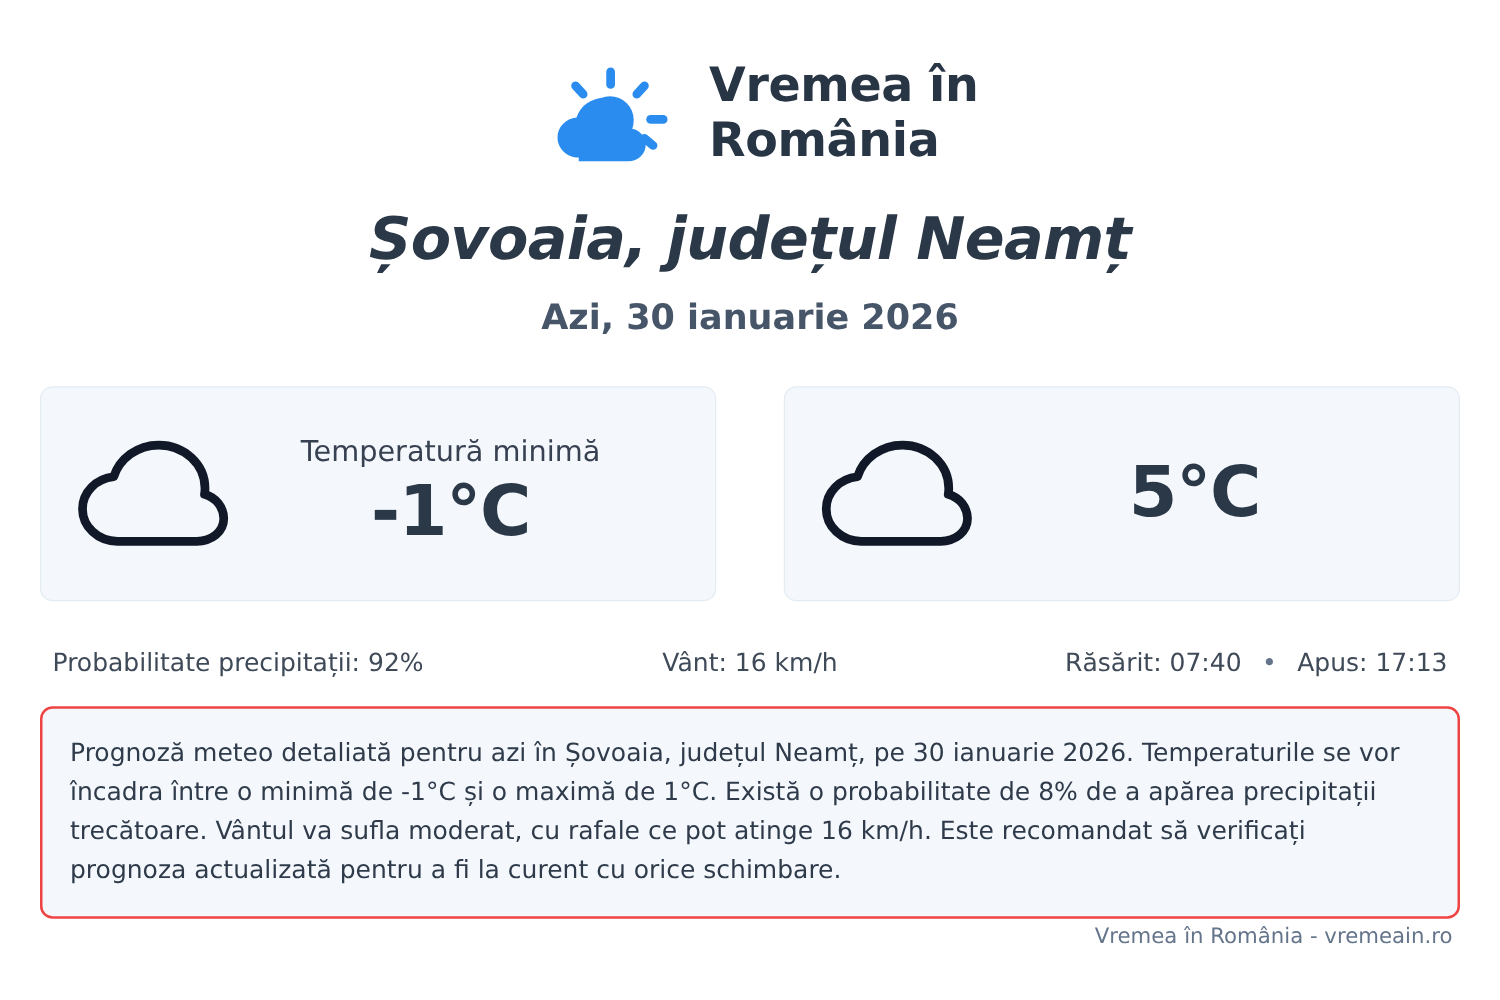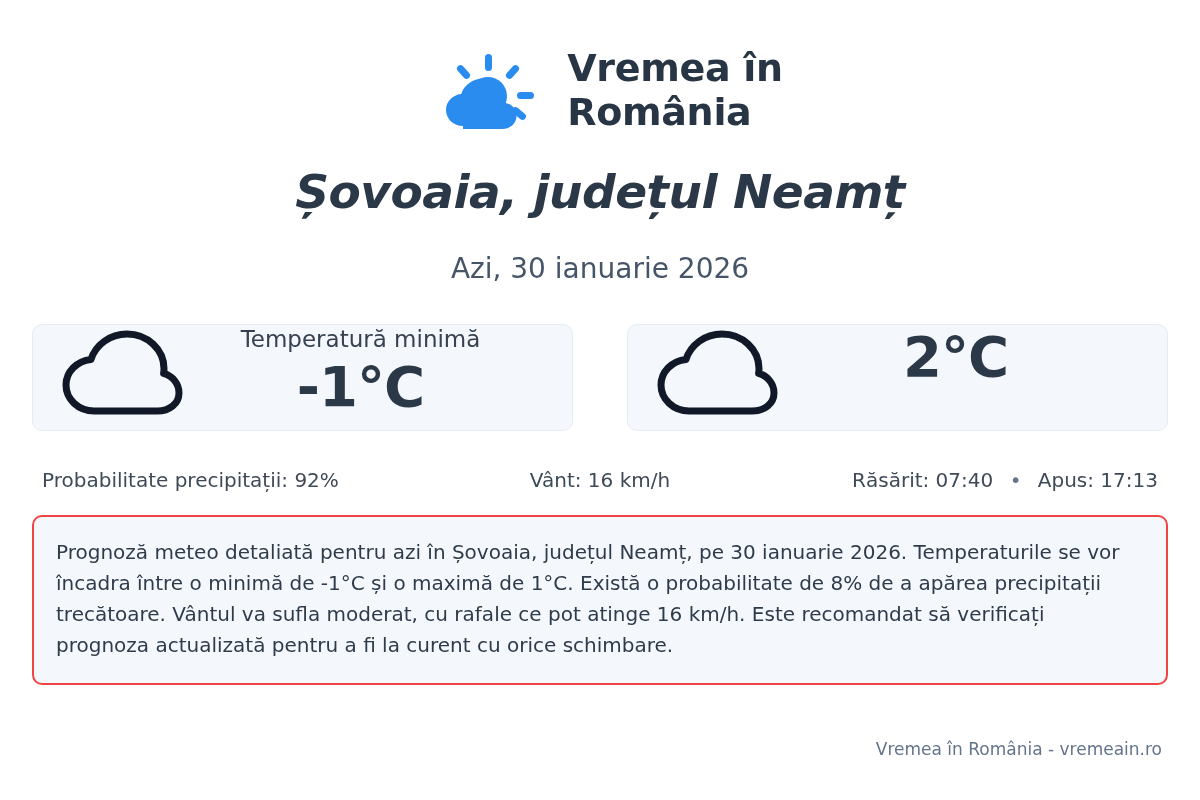--- a/index.html
+++ b/index.html
@@ -51,38 +51,39 @@
     color: #2b3847;
     margin-top: 30px;
     letter-spacing: -0.5px;
     font-style: italic;
   }
   .date {
     text-align: center;
     font-size: 28px;
     line-height: 34px;
     color: #475569;
-    margin-top: 32px;
-    font-weight: normal;
+    margin-top: 17px;
+    font-weight: bold;
   }
 
   
   .cards {
     display: flex;
     gap: 54px;
     padding: 0 32px;
     margin-top: 38px;
   }
   .card {
     flex: 1;
-    height: 107px;
+    height: 172px;
     background: #f4f8fc;
     border: 1px solid #e3ebf3;
     border-radius: 10px;
     display: flex;
+    align-items: center;
     padding: 0 26px;
   }
   .card-icon {
     width: 126px;
     height: 96px;
     flex: none;
     display: flex;
     align-items: center;
     justify-content: center;
   }
@@ -182,21 +183,21 @@
       </div>
     </div>
 
     <div class="card">
       <div class="card-icon">
         <svg width="122" height="92" viewBox="0 0 122 92" xmlns="http://www.w3.org/2000/svg">
           <path d="M33 84c-15.5 0-28-11.6-28-25.9 0-13.3 10.9-24.3 25-25.7C34.6 17.8 49 7 66 7c20.4 0 37 15.5 37 34.6 0 1.6-.1 3.2-.4 4.8 8.9 2.5 15.4 10.3 15.4 19.5C118 76.5 108.3 84 96.4 84H33z" fill="none" stroke="#111827" stroke-width="7" stroke-linejoin="round"></path>
         </svg>
       </div>
       <div class="card-body">
-        <div class="card-value">2°C</div>
+        <div class="card-value">5°C</div>
       </div>
     </div>
 
   </div>
 
   <div class="stats">
     <div class="stat-left">Probabilitate precipitații: 92%</div>
     <div class="stat-center">Vânt: 16 km/h</div>
     <div class="stat-right">
       <span>Răsărit: 07:40</span>

